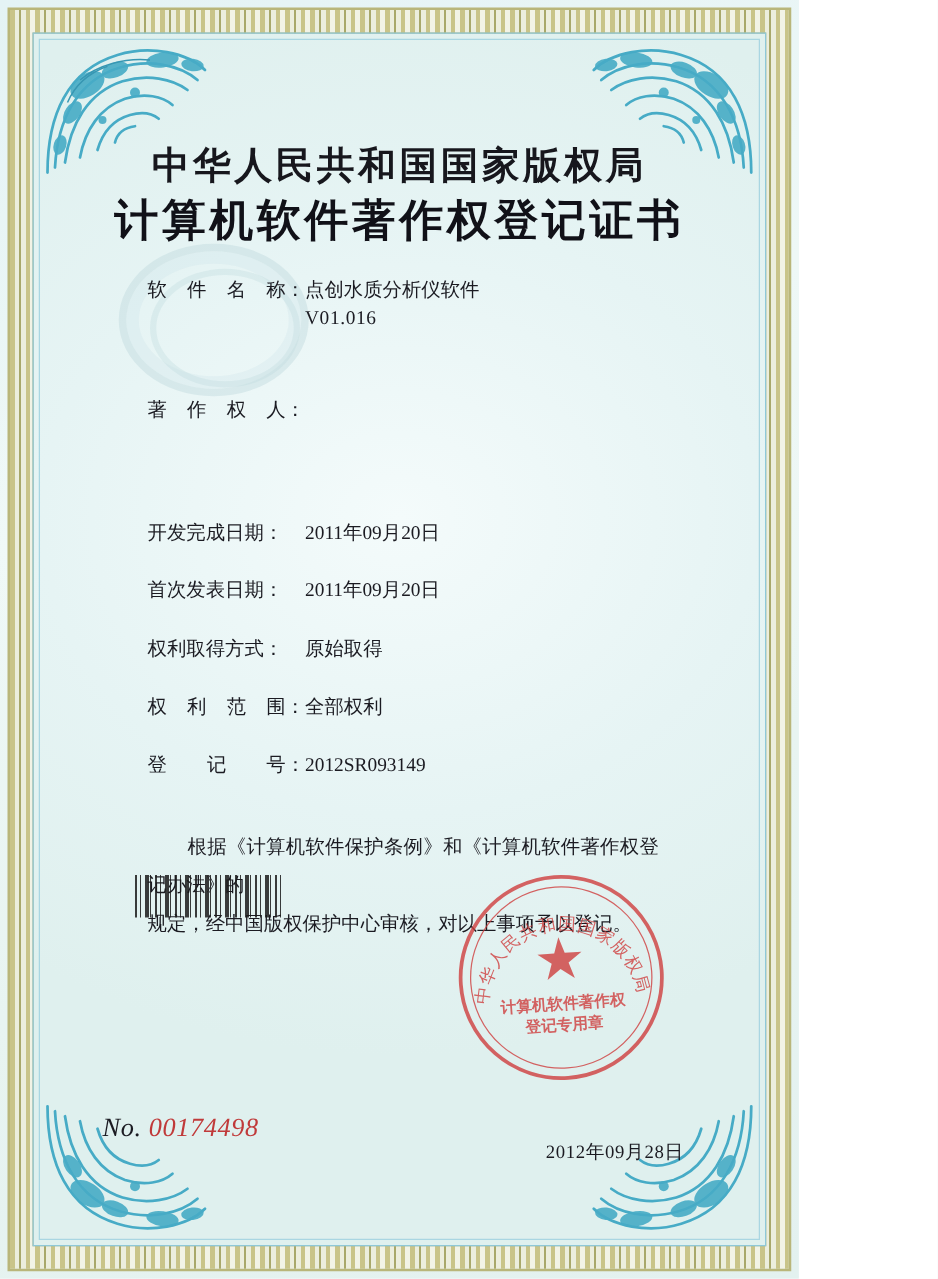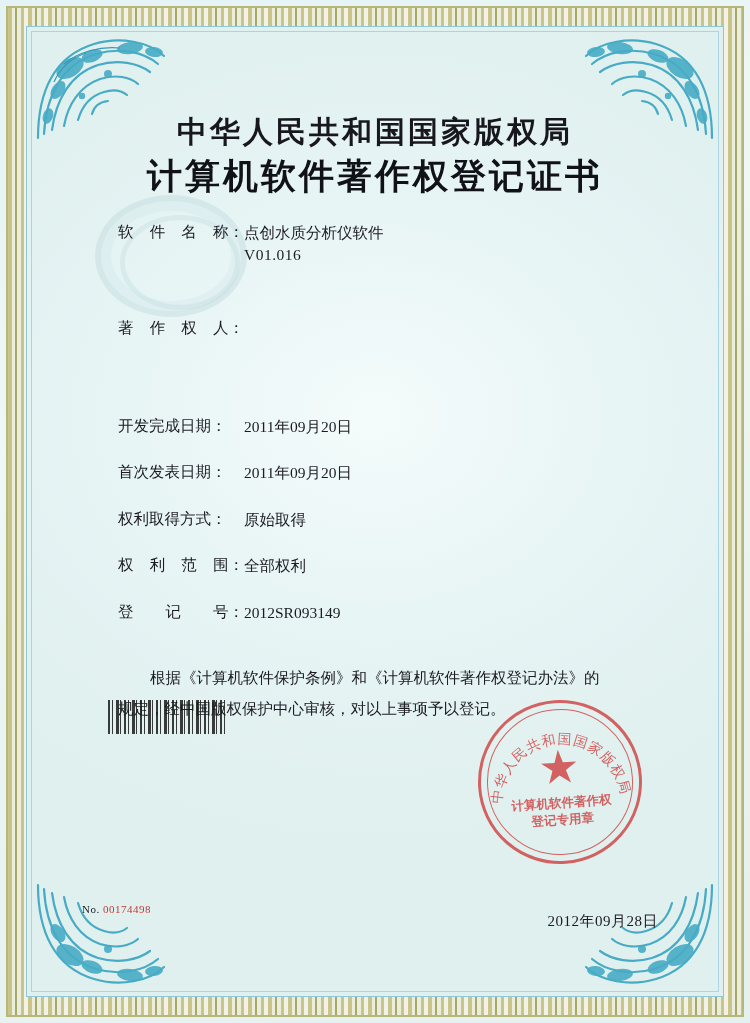--- a/index.html
+++ b/index.html
@@ -5,21 +5,21 @@
   html, body {
     margin: 0;
     padding: 0;
     background: #ffffff;
   }
   body {
     font-family: "Liberation Serif", "DejaVu Serif", serif;
   }
   .certificate {
     position: relative;
-    width: 750px;
+    width: 639px;
     height: 1023px;
     overflow: hidden;
     background: #e9f6f7;
     background-image:
       radial-gradient(ellipse 520px 420px at 50% 42%, rgba(255,255,255,0.85) 0%, rgba(255,255,255,0.0) 70%),
       linear-gradient(160deg, #e4f3f5 0%, #eef8f6 35%, #e8f4f1 65%, #e3f1ef 100%);
   }
 
   
   .border-outer {
@@ -236,23 +236,24 @@
     font-size: 12.5px;
     line-height: 17px;
     color: #cf3a3a;
     font-weight: bold;
   }
 
   .footer-no {
     position: absolute;
     left: 82px;
     bottom: 108px;
-    font-size: 11px;
+    font-size: 21px;
     color: #c03a3a;
     letter-spacing: 0.5px;
+    font-style: italic;
   }
   .footer-no .prefix { color: #1b1b22; }
   .footer-date {
     position: absolute;
     right: 92px;
     bottom: 92px;
     font-size: 15px;
     color: #1b1b22;
     letter-spacing: 0.5px;
     margin-top: 22px;

